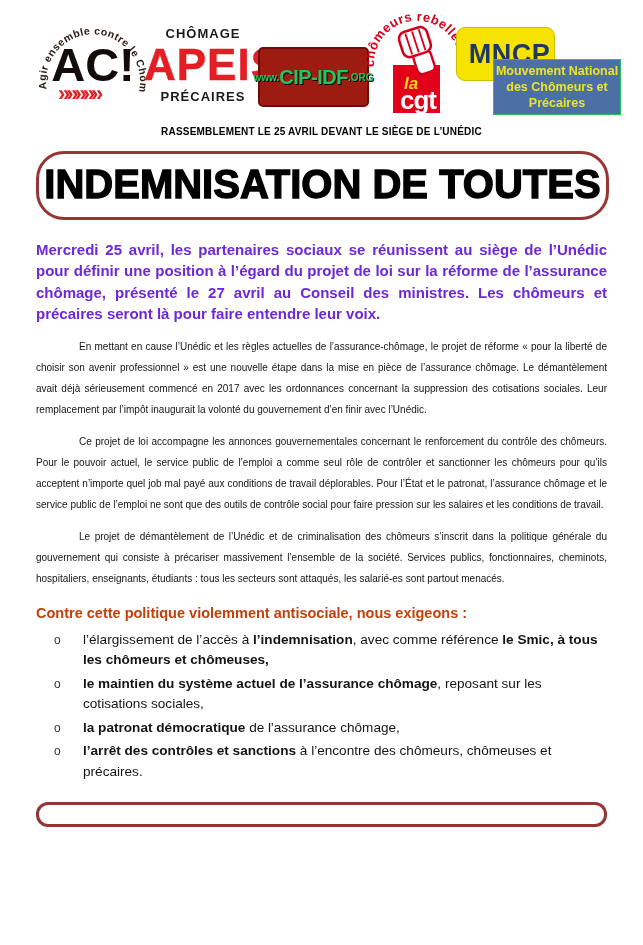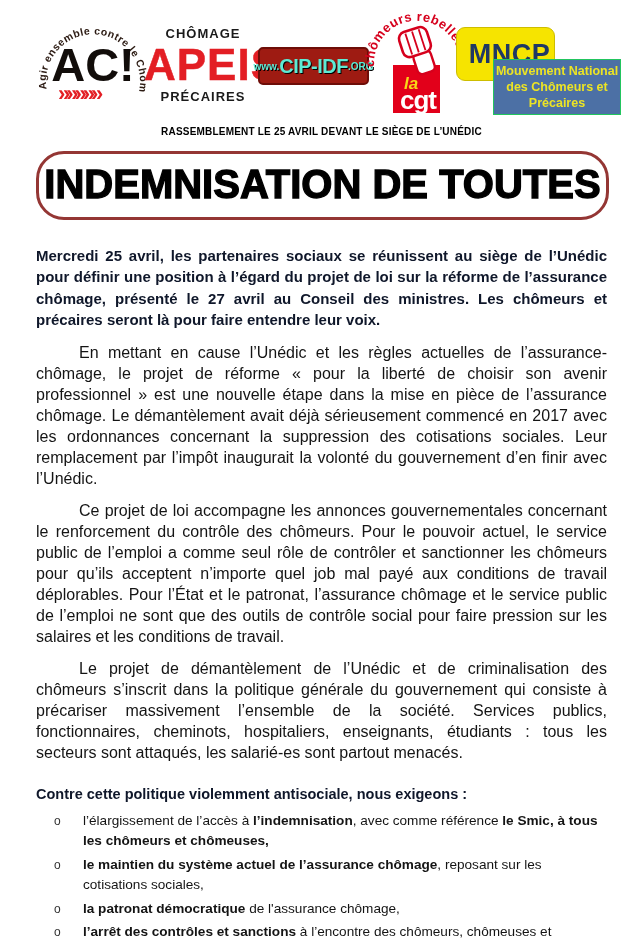--- a/index.html
+++ b/index.html
@@ -14,24 +14,24 @@
   
   .logo-row { position: relative; height: 114px; }
   .logo-ac { position: absolute; left: -6px; top: 0; }
   .logo-apeis {
     position: absolute; left: 108px; top: 22px; width: 118px;
     text-align: center; line-height: 1;
   }
   .apeis-top, .apeis-bottom { font-weight: 700; font-size: 13px; letter-spacing: 1px; color: #1a1a1a; }
   .apeis-main { font-weight: 900; font-size: 44px; letter-spacing: 1px; color: #e31e24; margin: 3px 0; -webkit-text-stroke: 0.5px #e31e24; }
   .logo-cip {
-    position: absolute; left: 222px; top: 42px; width: 111px; height: 38px;
+    position: absolute; left: 222px; top: 42px; width: 111px; height: 60px;
     background: #9e1b12; border: 2px solid #6e0d08; border-radius: 5px;
     display: flex; align-items: center; justify-content: center;
-    color: #5eead4; text-shadow: 1px 1px 0 #000; white-space: nowrap;
+    color: #22c55e; text-shadow: 1px 1px 0 #000; white-space: nowrap;
   }
   .cip-small { font-size: 10px; font-weight: 700; }
   .cip-main { font-size: 20px; font-weight: 900; letter-spacing: -0.5px; }
   .logo-cgt { position: absolute; left: 327px; top: -2px; }
   .logo-mncp { position: absolute; left: 420px; top: 18px; width: 200px; height: 96px; }
   .mncp-yellow {
     position: absolute; left: 0; top: 4px; width: 99px; height: 54px;
     background: #f6e400; border: 1px solid #cdbd00; border-radius: 9px;
     display: flex; align-items: center; justify-content: center;
     font-size: 27px; font-weight: 900; color: #1f3864; letter-spacing: 0.5px; padding-left: 8px;
@@ -55,28 +55,28 @@
     border: 3px solid #943634; border-radius: 28px;
     padding: 7px 0 9px 0; text-align: center; background: #fff;
   }
   .title-line {
     font-size: 40px; font-weight: 900; color: #000; line-height: 1.17;
     letter-spacing: 0px; -webkit-text-stroke: 1.3px #000;
   }
 
   
   .intro {
-    margin-top: 25px; font-size: 15px; font-weight: 700;
-    line-height: 21.5px; text-align: justify; color: #0f172a;
+    margin-top: 19px; font-size: 15px; font-weight: 700;
+    line-height: 21.5px; text-align: justify; color: #6d28d9;
   }
   .body-p {
-    margin-top: 11px; font-size: 16px; line-height: 21px;
+    margin-top: 11px; font-size: 10px; line-height: 21px;
     text-align: justify; text-indent: 43px; color: #141414;
   }
-  .demands-heading { margin-top: 23px; font-size: 14.5px; font-weight: 700; color: #0f172a; }
+  .demands-heading { margin-top: 16px; font-size: 14.5px; font-weight: 700; color: #c2410c; }
   .demands-list { list-style: none; margin-top: 9px; }
   .demands-list li {
     position: relative; padding-left: 47px; font-size: 13.6px;
     line-height: 20.5px; margin-bottom: 3px; color: #141414;
   }
   .demands-list .marker {
     position: absolute; left: 18px; top: 0; font-size: 12px; color: #333;
   }
   .demands-list .b { font-weight: 700; }
 

